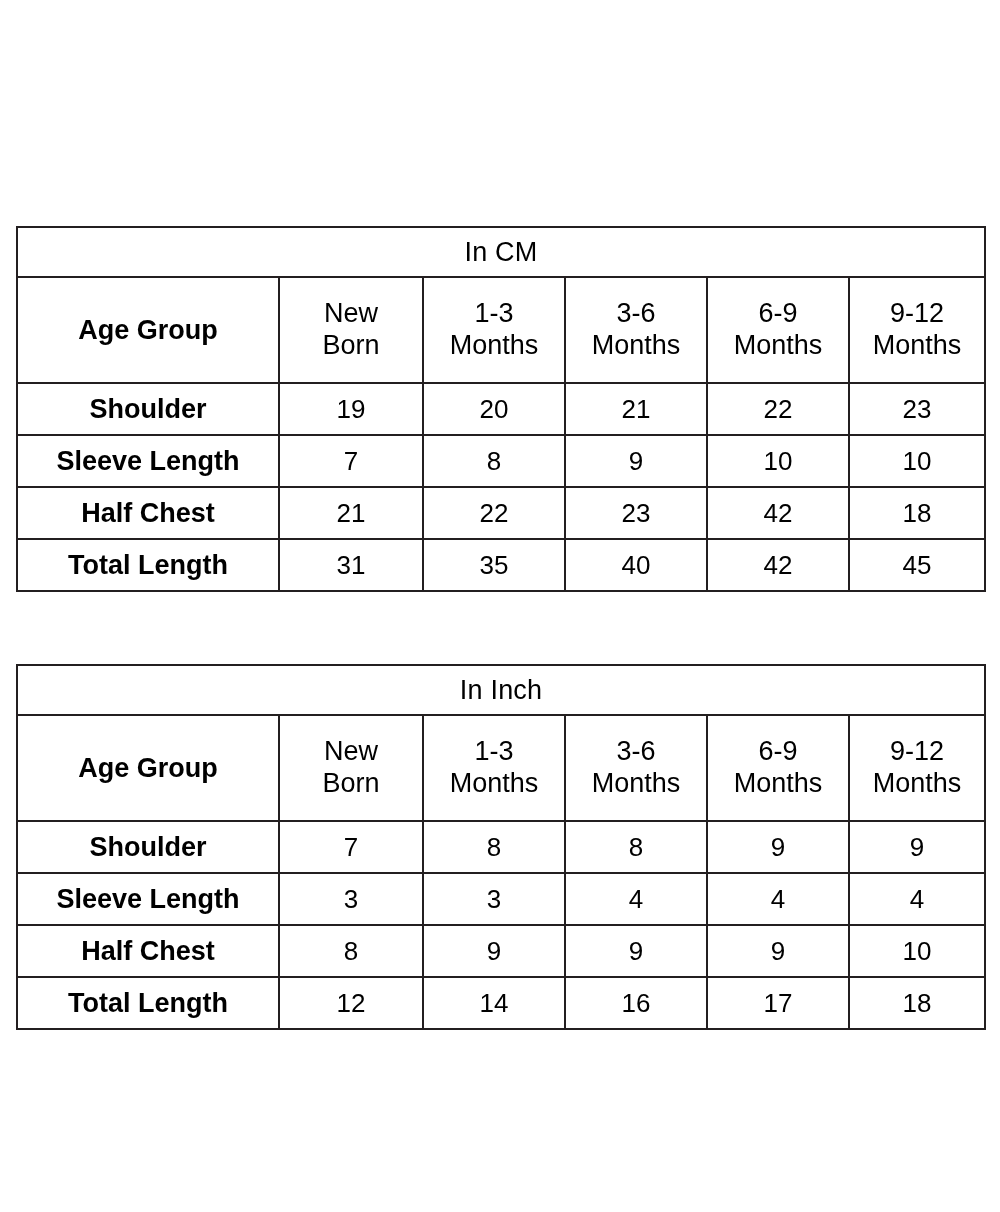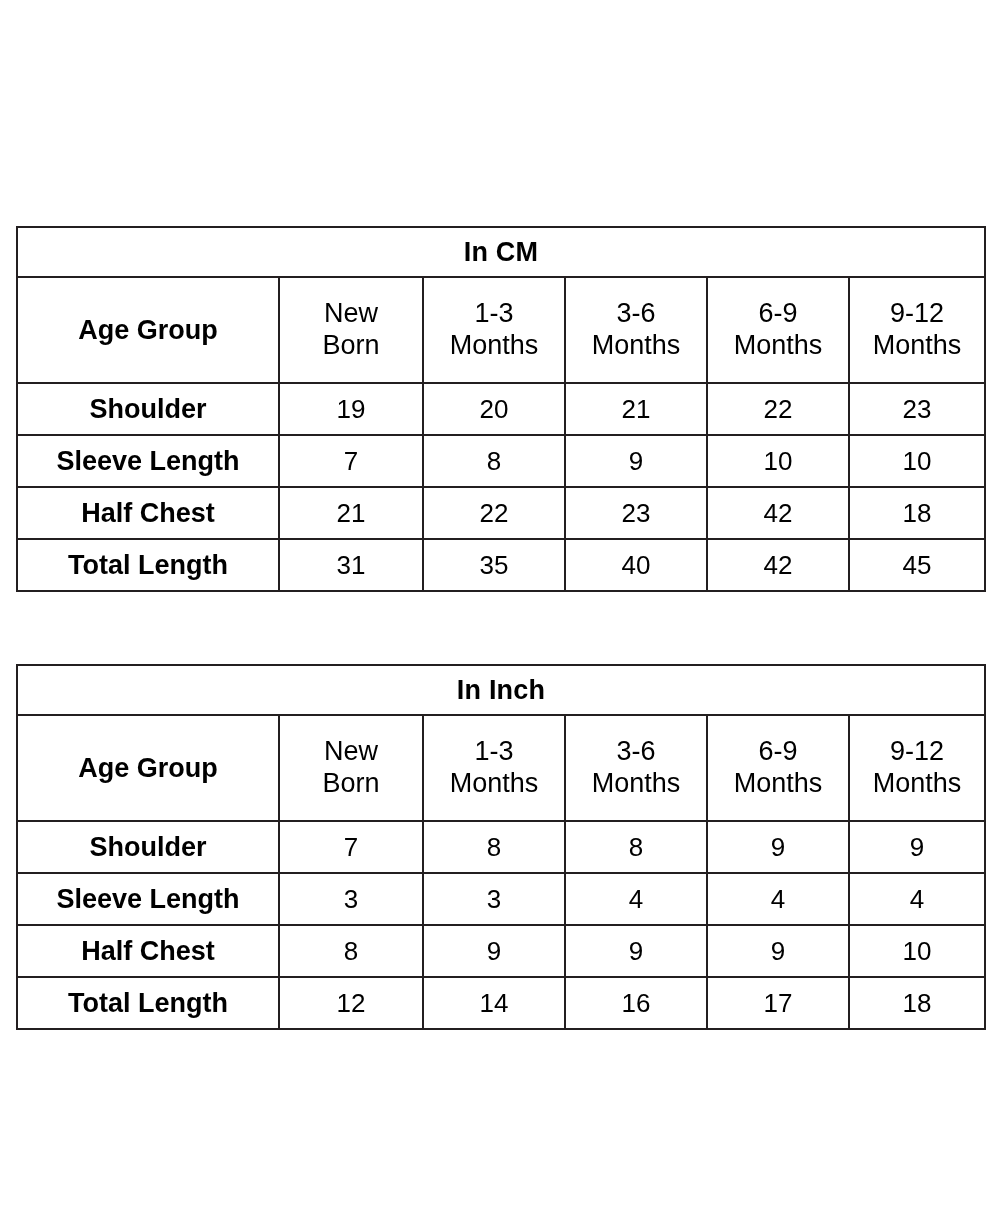--- a/index.html
+++ b/index.html
@@ -31,21 +31,21 @@
   }
   table.size-table td,
   table.size-table th {
     border: 2px solid #231f20;
     padding: 0;
     text-align: center;
     vertical-align: middle;
   }
   .title-cell {
     font-size: 27px;
-    font-weight: bold;
+    font-weight: normal;
     height: 48px;
     letter-spacing: 0.2px;
   }
   .corner-cell {
     font-size: 27px;
     font-weight: bold;
     height: 104px;
     margin-left: 37px;
   }
   .head-cell {

